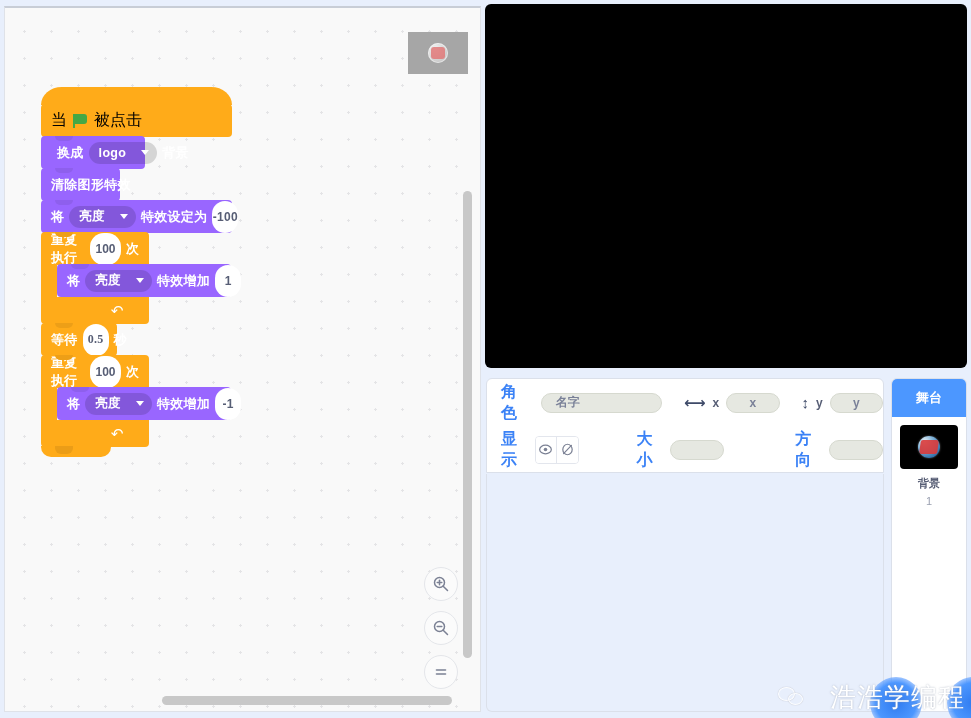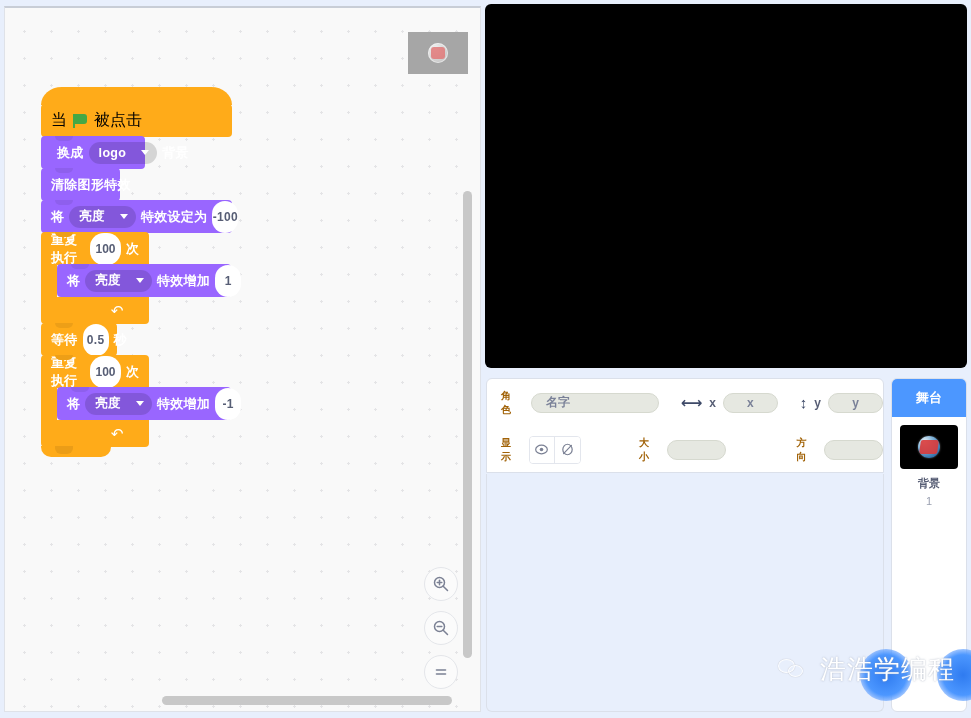--- a/index.html
+++ b/index.html
@@ -252,21 +252,21 @@
   #sprite-info {
     position: absolute;
     left: 486px; top: 378px;
     width: 398px; height: 95px;
     background: #fff;
     border: 1px solid #dbe0ea;
     border-radius: 6px 6px 0 0;
   }
   .row { display: flex; align-items: center; height: 47px; padding-left: 14px; }
   .lbl {
-    font-size: 10px; color: #a16207; font-weight: bold;
+    font-size: 16px; color: #3b82f6; font-weight: bold;
     margin-right: 10px;
   }
   .field {
     background: #e6e8e1;
     border: 1px solid #d6d9cf;
     border-radius: 16px;
     height: 20px;
     display: flex; align-items: center;
     padding: 0 14px;
     font-size: 12px;
@@ -353,22 +353,22 @@
   }
   #stage-col-count {
     text-align: center;
     font-size: 11px; color: #9aa0b0;
     margin-top: 4px;
   }
 
   
   #watermark {
     position: absolute;
-    left: 778px; top: 652px;
-    display: flex; align-items: center; gap: 14px;
+    left: 778px; top: 680px;
+    display: flex; align-items: center; gap: 24px;
     pointer-events: none;
   }
   .wechat {
     width: 28px; height: 24px;
     position: relative;
     opacity: .85;
   }
   .wechat .b1, .wechat .b2 {
     position: absolute;
     background: transparent;
@@ -455,21 +455,21 @@
               <span>特效增加</span>
               <span class="oval">1</span>
             </div>
           </div>
         </div>
         <div class="c-foot" style="width:108px;">
           <span class="loop-arrow">↷</span>
         </div>
       </div>
 
-      <div class="blk orange notch-blk" style="width:76px;">
+      <div class="blk orange notch-blk" style="width:76px;font-family:Liberation Serif, serif;">
         <span>等待</span>
         <span class="oval">0.5</span>
         <span>秒</span>
       </div>
 
       <div class="cblock">
         <div class="c-head" style="width:108px;">
           <span>重复执行</span>
           <span class="oval">100</span>
           <span>次</span>

